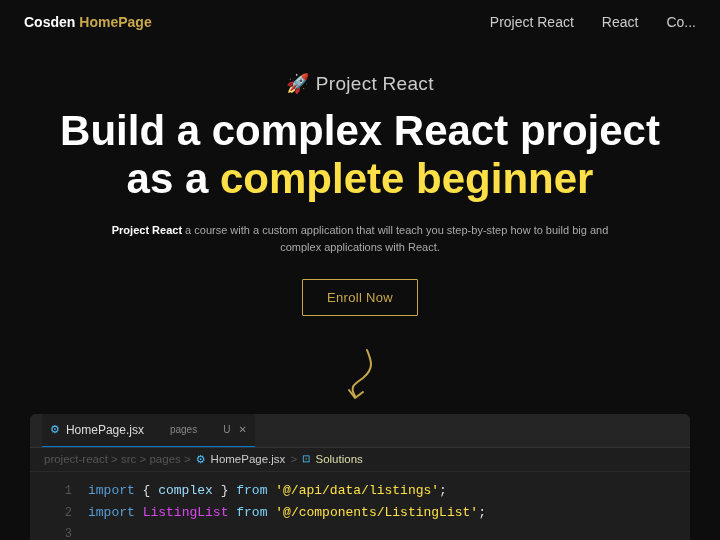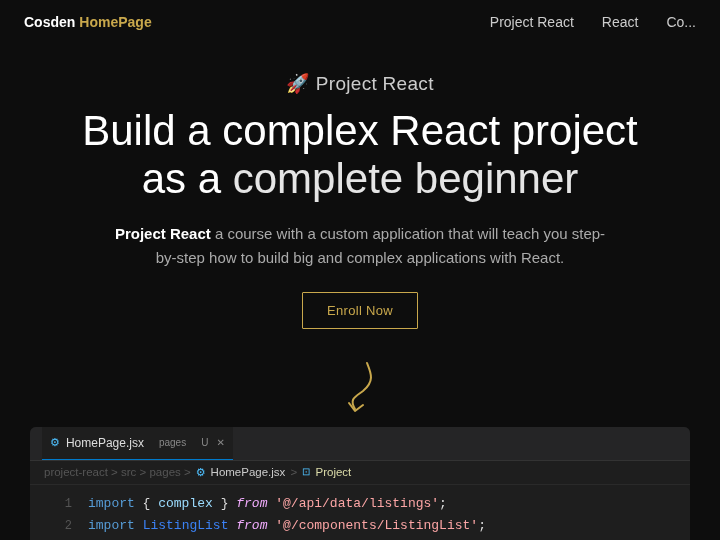--- a/index.html
+++ b/index.html
@@ -53,30 +53,30 @@
       background: #0d0d0d;
     }
     .hero-tag {
       font-size: 19px;
       color: #ccc;
       margin-bottom: 12px;
       letter-spacing: 0.3px;
     }
     .hero-title {
       font-size: 42px;
-      font-weight: 400;
+      font-weight: 700;
       line-height: 1.15;
       color: #fff;
       margin-bottom: 18px;
     }
     .hero-title .highlight {
-      color: #e5e5e5;
+      color: #fde047;
     }
     .hero-subtitle {
-      font-size: 15px;
+      font-size: 11px;
       color: #aaa;
       max-width: 500px;
       margin: 3px auto 22px;
       line-height: 1.6;
     }
     .hero-subtitle strong {
       color: #fff;
       font-weight: 600;
     }
     .enroll-btn {
@@ -132,21 +132,21 @@
       background: #1e1e1e;
     }
     .tab-icon {
       color: #4fc1ff;
       font-size: 11px;
     }
     .tab-name { color: #ddd; }
     .tab-modified {
       font-size: 10px;
       color: #888;
-      margin-left: 9px;
+      margin-left: 20px;
     }
     .tab-close {
       color: #888;
       font-size: 10px;
       cursor: pointer;
       margin-left: 2px;
     }
 
     .breadcrumb {
       background: #1e1e1e;
@@ -178,25 +178,25 @@
     }
     .line-num {
       color: #555;
       min-width: 28px;
       text-align: right;
       margin-right: 16px;
       font-size: 12px;
       user-select: none;
     }
     .kw-import { color: #569cd6; }
-    .kw-from { color: #f0abfc; font-style: italic; }
-    .str { color: #fca5a5; }
+    .kw-from { color: #7dd3fc; }
+    .str { color: #fde047; }
     .punctuation { color: #ddd; }
     .identifier { color: #9cdcfe; }
-    .component { color: #3b82f6; }
+    .component { color: #d946ef; }
   </style>
 </head>
 <body>
 
 <nav class="navbar">
   <div class="navbar-brand">
     <span class="brand-cosden">Cosden</span>
     <span class="brand-solutions">HomePage</span>
   </div>
   <div class="navbar-links">
@@ -235,21 +235,21 @@
       <span class="tab-close">✕</span>
     </div>
   </div>
 
   <div class="breadcrumb">
     <span class="bc-sep">project-react &gt; src &gt; pages &gt;</span>
     <span class="bc-gear">⚙</span>
     <span class="bc-file">HomePage.jsx</span>
     <span class="bc-sep">&gt;</span>
     <span class="bc-icon">⊡</span>
-    <span class="bc-component">Project</span>
+    <span class="bc-component">Solutions</span>
   </div>
 
   <div class="code-area">
 
     <div class="code-line">
       <span class="line-num">1</span>
       <span class="kw-import">import</span>
       <span class="punctuation">&nbsp;{&nbsp;</span>
       <span class="identifier">complex</span>
       <span class="punctuation">&nbsp;}&nbsp;</span>

